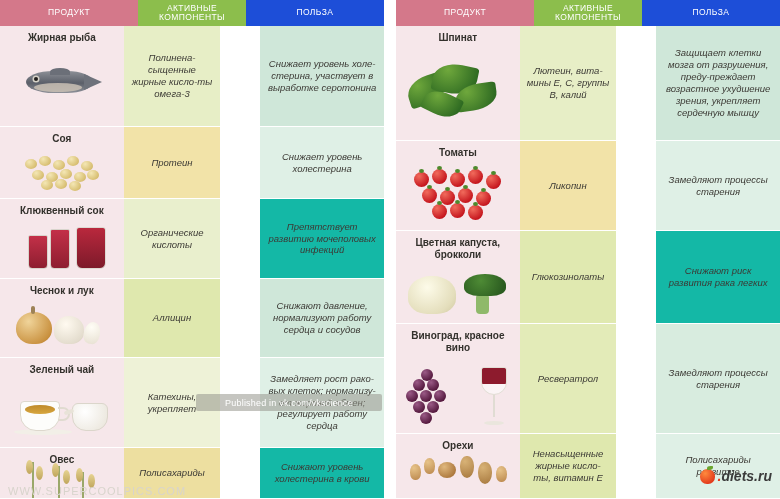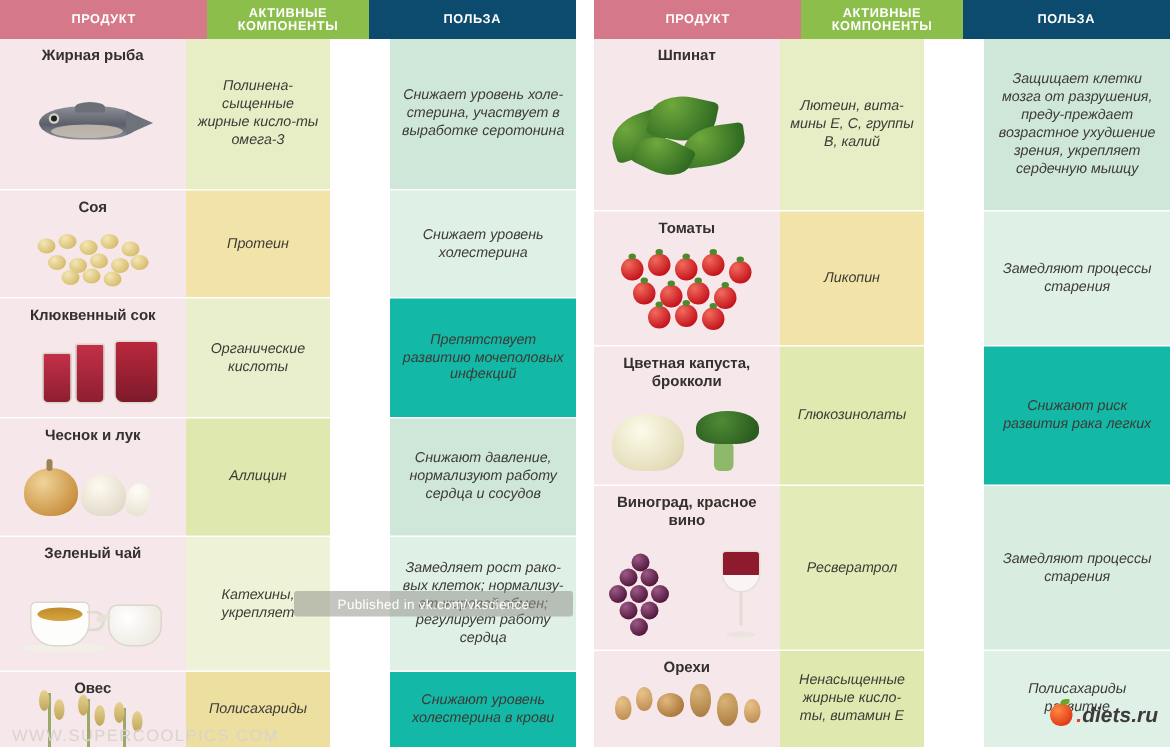--- a/index.html
+++ b/index.html
@@ -30,28 +30,28 @@
     height: 26px;
     width: 100%;
   }
   .hdr {
     display: flex;
     align-items: center;
     justify-content: center;
     text-align: center;
     color: #ffffff;
     font-size: 8.5px;
-    font-weight: bold;
+    font-weight: normal;
     letter-spacing: 0.4px;
     line-height: 1.1;
     text-transform: uppercase;
   }
   .hdr.c1 { width: 36%; background: #d4788a; }
   .hdr.c2 { width: 28%; background: #8cbe4c; }
-  .hdr.c3 { width: 36%; background: #0c4a6e; }
+  .hdr.c3 { width: 36%; background: #1d4ed8; }
 
   .row {
     display: flex;
     width: 100%;
     border-bottom: 1px solid rgba(255,255,255,0.85);
   }
   .cell {
     position: relative;
     padding: 6px 7px;
     font-size: 9.5px;

